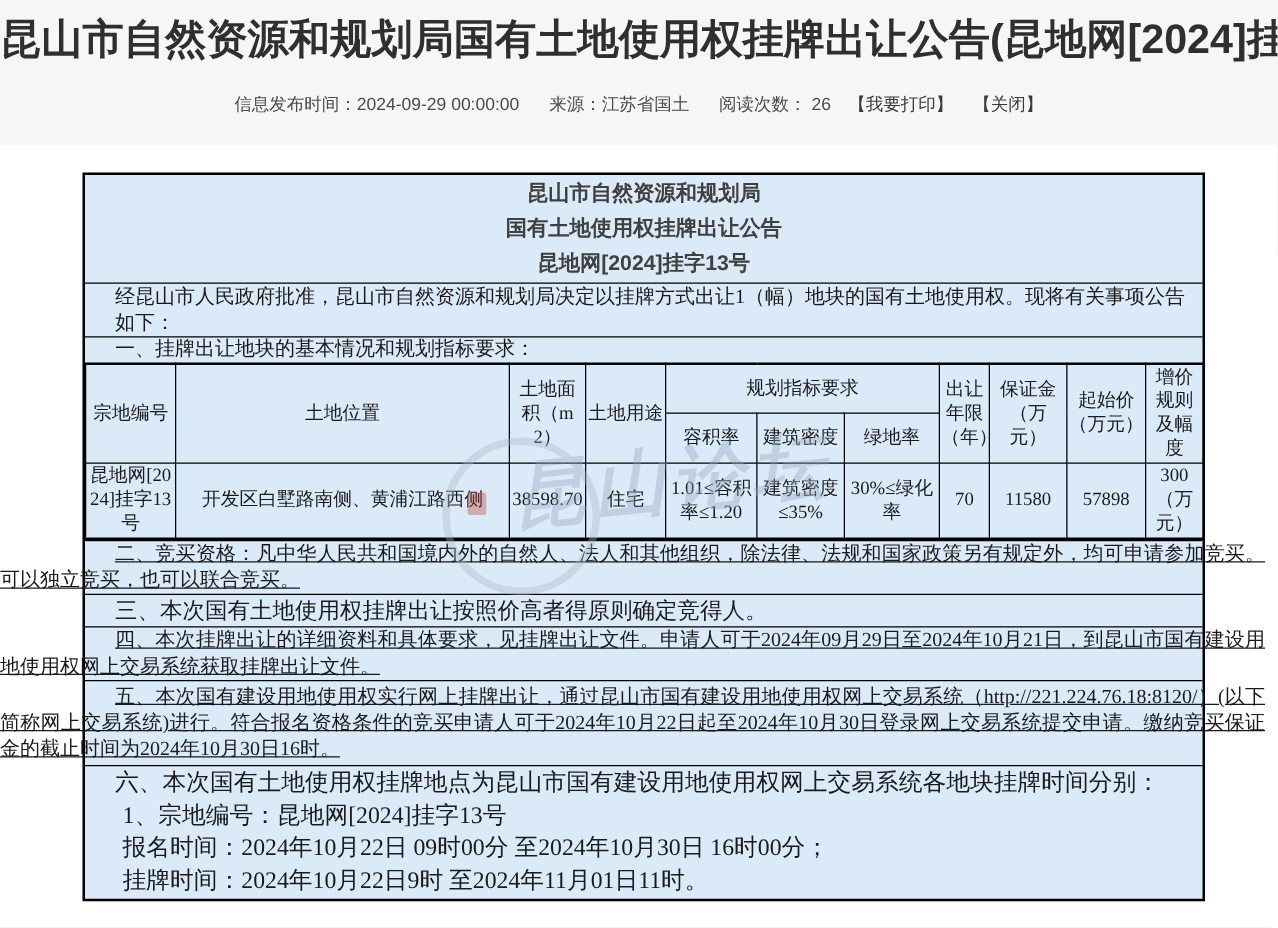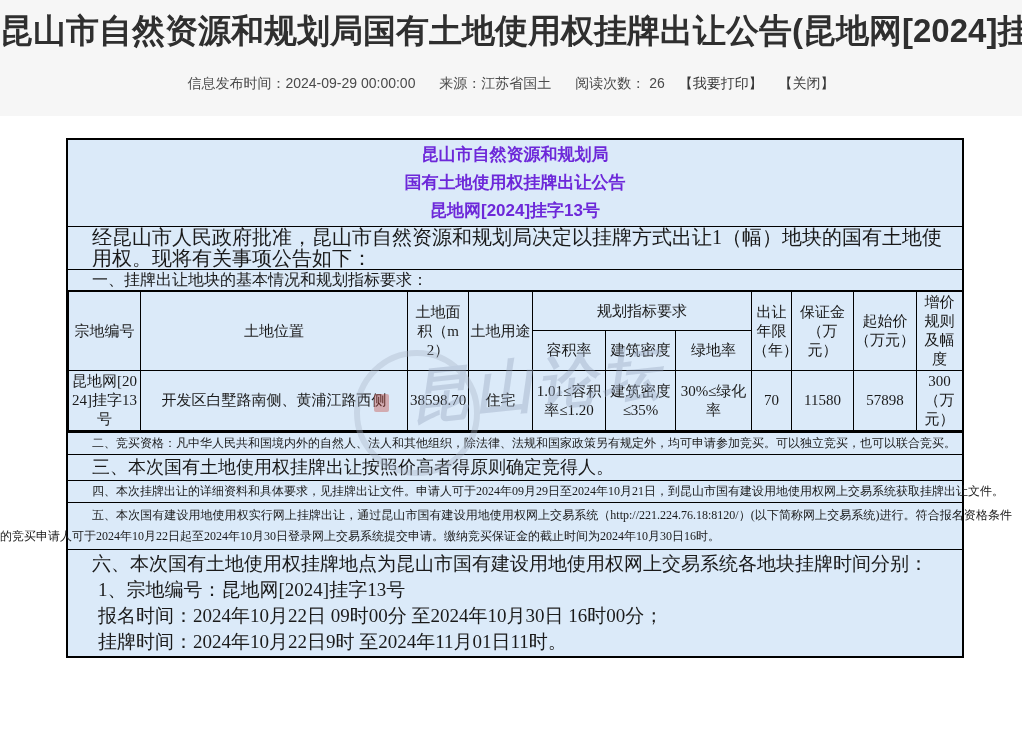--- a/index.html
+++ b/index.html
@@ -43,23 +43,23 @@
   .row { border-top: 1px solid #000; }
   .row:first-child { border-top: none; }
 
   .row-titles { padding: 1px 0; }
   .doc-title-line {
     text-align: center;
     font-family: "Liberation Sans", "DejaVu Sans", sans-serif;
     font-weight: bold;
     font-size: 17px;
     line-height: 28px;
-    color: #6d28d9;
-  }
-  .row-intro  { font-size: 20px; line-height: 21px; padding-left: 24px; padding-right: 8px; }
+    color: #404040;
+  }
+  .row-intro  { font-size: 16px; line-height: 21px; padding-left: 24px; padding-right: 8px; }
   .row-sect1  { font-size: 16px; line-height: 20px; padding-left: 24px; padding-right: 25px; font-family: Liberation Serif, serif; }
 
   
   table.land {
     width: 894px;
     table-layout: fixed;
     border-collapse: collapse;
     border-top: 2px solid #000;
     border-bottom: 2px solid #000;
     font-size: 15px;
@@ -76,22 +76,23 @@
   table.land tr.hdr1 th { height: 26px; }
   table.land tr.hdr2 th { height: 26px; }
   table.land tr.data td { height: 48px; }
 
   
   .para-wide {
     width: 1012px;
     margin-left: -68px;
     text-indent: 92px;
     text-align: justify;
-    font-size: 12px;
+    font-size: 16px;
     line-height: 21px;
+    text-decoration: underline;
   }
   .row-p2 { padding: 0; }
   .row-p3 { padding: 2px 8px 2px 24px; font-size: 18px; line-height: 21px; }
   .row-p4 { padding: 0; }
   .row-p5 { padding: 2px 0; }
 
   .row-p6 { padding: 1px 8px 1px 0; }
   .row-p6 p { font-size: 19px; line-height: 26px; }
   .p6-heading { padding-left: 24px; }
   .p6-line { padding-left: 30px; }

